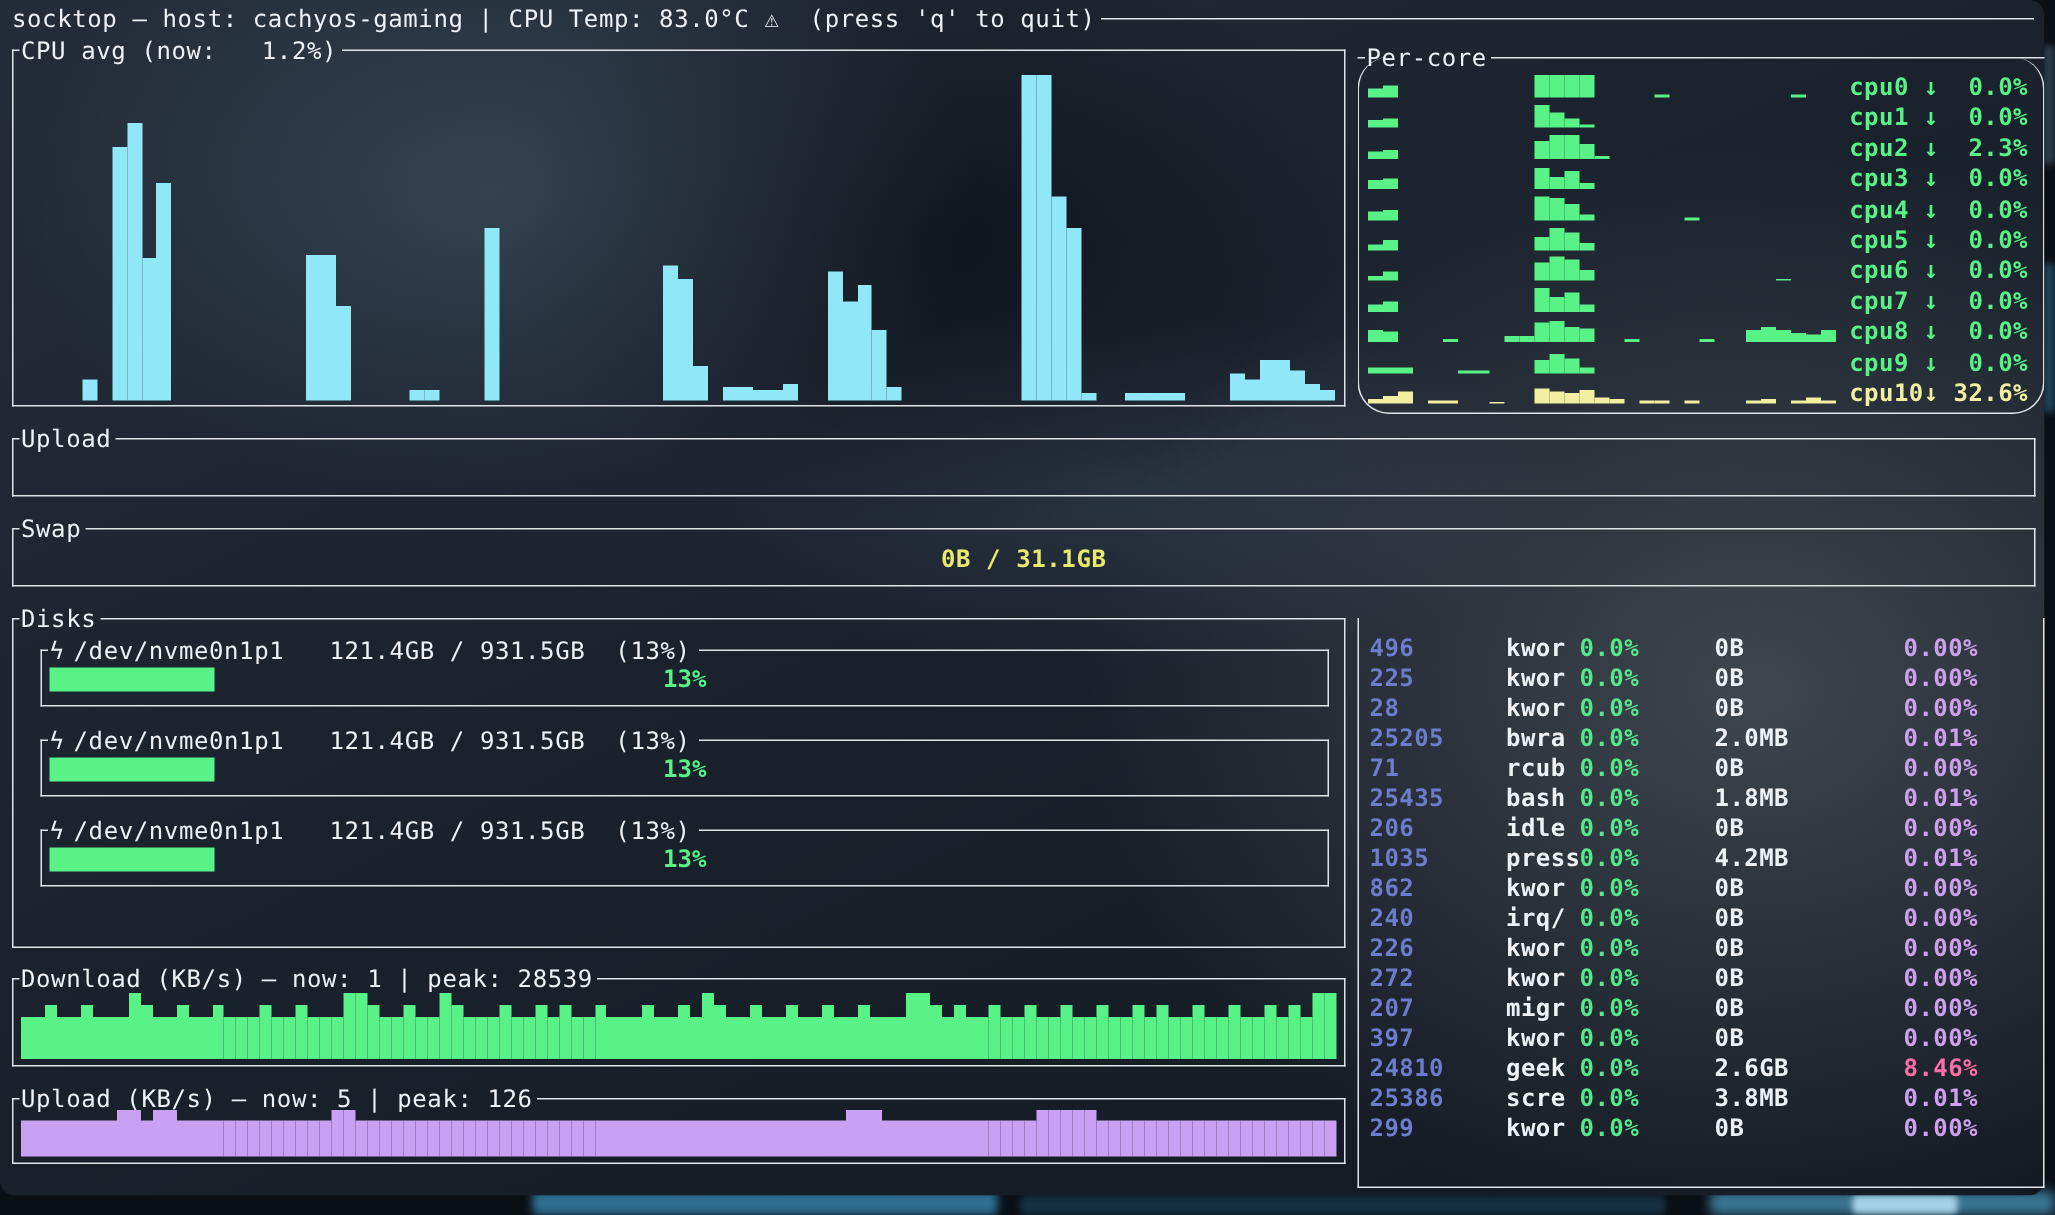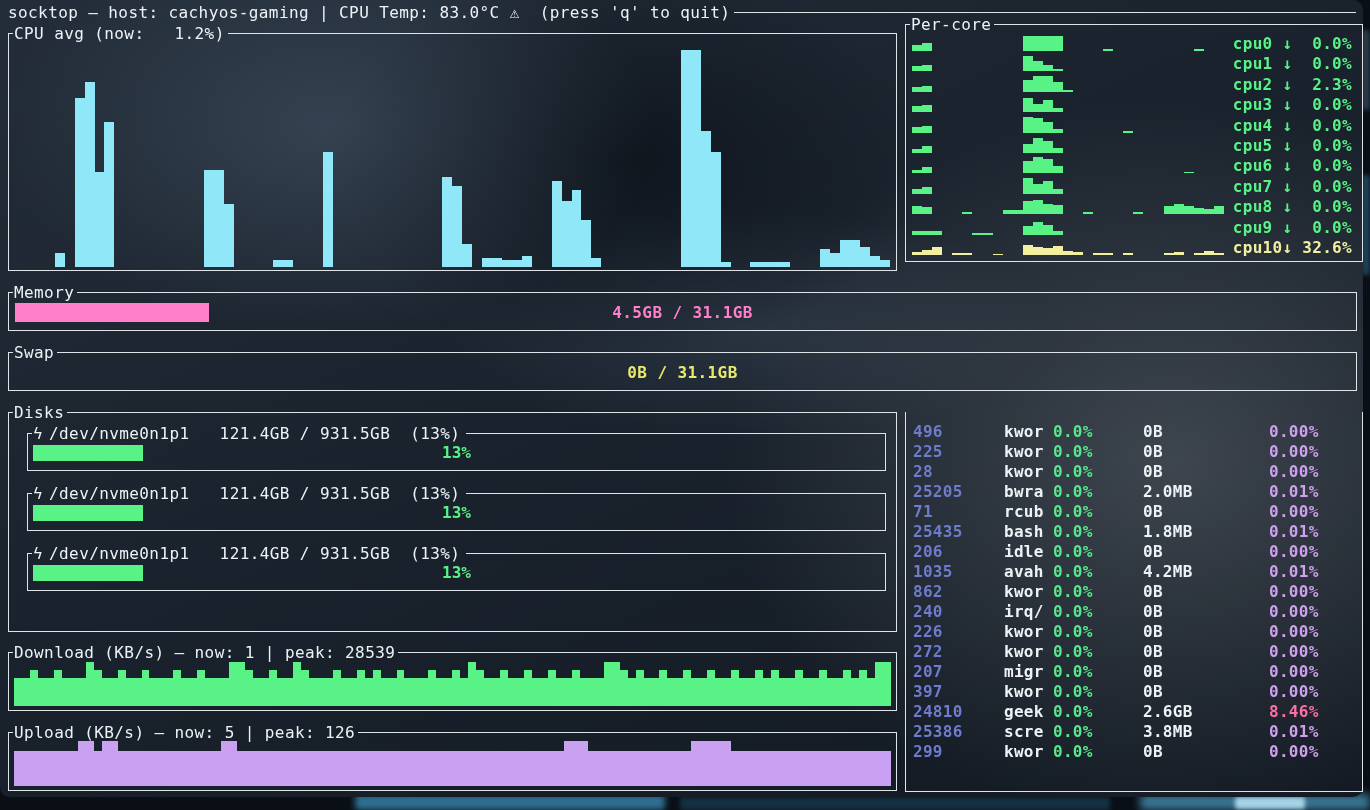--- a/index.html
+++ b/index.html
@@ -38,26 +38,26 @@
 
   .panel { position:absolute; border:1px solid #dfe4e8; border-top:none; }
   .top { position:absolute; top:-10px; left:-1px; right:-1px; height:20px; display:flex; align-items:center; }
   .seg { height:1px; background:#dfe4e8; }
   .seg.s { width:5px; flex:0 0 auto; }
   .seg.e { flex:1 1 0; }
   .ptitle { color:#eef2f6; font-size:16px; letter-spacing:0.4px; white-space:pre; padding:0 3px 0 1px; flex:0 0 auto; }
 
   
   #panel-cpu   { left:8px;   top:33px;  width:889px;  height:238px; }
-  #panel-cores { left:905px; top:24px;  width:458px;  height:238px; }
+  #panel-cores { left:905px; top:38px;  width:458px;  height:238px;border-radius:21px; }
   #panel-mem   { left:8px;   top:292px; width:1349px; height:39px; }
   #panel-swap  { left:8px;   top:352px; width:1349px; height:39px; }
   #panel-disks { left:8px;   top:412px; width:889px;  height:220px; }
   #panel-dl    { left:8px;   top:652px; width:889px;  height:59px; }
-  #panel-ul    { left:8px;   top:732px; width:889px;  height:59px; }
+  #panel-ul    { left:8px;   top:732px; width:889px;  height:44px; }
   #panel-proc  { left:905px; top:412px; width:458px;  height:380px; }
 
   
   #cpu-bars { position:absolute; left:6px; right:6px; top:8px; bottom:3px; display:flex; align-items:flex-end; }
   .vbar { flex:1 1 0; }
 
   
   #percore-list { position:absolute; left:6px; right:4px; top:10px; bottom:4px; display:flex; flex-direction:column; justify-content:space-between; }
   .core-row { height:19px; display:flex; }
   .spark { width:312px; display:flex; align-items:flex-end; padding-bottom:2px; }
@@ -607,26 +607,22 @@
             <div class="sbar" style="height: 2.04px; background: rgb(242, 240, 160);"></div>
           </div>
           <span class="core-label" style="color: rgb(242, 240, 160);">cpu10↓ 32.6%</span>
         </div>
       </div>
   </div>
 
   <div class="panel" id="panel-mem">
     <div class="top">
       <i class="seg s"></i>
-      <span class="ptitle">Memory</span>
+      <span class="ptitle">Upload</span>
       <i class="seg e"></i>
-    </div>
-    <div class="gauge">
-      <div class="gfill" id="mem-fill" style="width: 14.5%; background: rgb(255, 127, 202);"></div>
-      <div class="glabel" id="mem-label" style="color: rgb(255, 127, 202);">4.5GB / 31.1GB</div>
     </div>
   </div>
 
   <div class="panel" id="panel-swap">
     <div class="top">
       <i class="seg s"></i>
       <span class="ptitle">Swap</span>
       <i class="seg e"></i>
     </div>
     <div class="gauge">
@@ -921,21 +917,21 @@
   <div class="panel" id="panel-proc">
     <div id="proc-table">
       <div id="proc-rows">
           <div class="prow"><span class="c-pid">496</span><span class="c-name">kwor</span><span class="c-cpu">0.0%</span><span class="c-mem">0B</span><span class="c-memp">0.00%</span></div>
           <div class="prow"><span class="c-pid">225</span><span class="c-name">kwor</span><span class="c-cpu">0.0%</span><span class="c-mem">0B</span><span class="c-memp">0.00%</span></div>
           <div class="prow"><span class="c-pid">28</span><span class="c-name">kwor</span><span class="c-cpu">0.0%</span><span class="c-mem">0B</span><span class="c-memp">0.00%</span></div>
           <div class="prow"><span class="c-pid">25205</span><span class="c-name">bwra</span><span class="c-cpu">0.0%</span><span class="c-mem">2.0MB</span><span class="c-memp">0.01%</span></div>
           <div class="prow"><span class="c-pid">71</span><span class="c-name">rcub</span><span class="c-cpu">0.0%</span><span class="c-mem">0B</span><span class="c-memp">0.00%</span></div>
           <div class="prow"><span class="c-pid">25435</span><span class="c-name">bash</span><span class="c-cpu">0.0%</span><span class="c-mem">1.8MB</span><span class="c-memp">0.01%</span></div>
           <div class="prow"><span class="c-pid">206</span><span class="c-name">idle</span><span class="c-cpu">0.0%</span><span class="c-mem">0B</span><span class="c-memp">0.00%</span></div>
-          <div class="prow"><span class="c-pid">1035</span><span class="c-name">avah</span><span class="c-cpu">0.0%</span><span class="c-mem">4.2MB</span><span class="c-memp">0.01%</span></div>
+          <div class="prow"><span class="c-pid">1035</span><span class="c-name">press</span><span class="c-cpu">0.0%</span><span class="c-mem">4.2MB</span><span class="c-memp">0.01%</span></div>
           <div class="prow"><span class="c-pid">862</span><span class="c-name">kwor</span><span class="c-cpu">0.0%</span><span class="c-mem">0B</span><span class="c-memp">0.00%</span></div>
           <div class="prow"><span class="c-pid">240</span><span class="c-name">irq/</span><span class="c-cpu">0.0%</span><span class="c-mem">0B</span><span class="c-memp">0.00%</span></div>
           <div class="prow"><span class="c-pid">226</span><span class="c-name">kwor</span><span class="c-cpu">0.0%</span><span class="c-mem">0B</span><span class="c-memp">0.00%</span></div>
           <div class="prow"><span class="c-pid">272</span><span class="c-name">kwor</span><span class="c-cpu">0.0%</span><span class="c-mem">0B</span><span class="c-memp">0.00%</span></div>
           <div class="prow"><span class="c-pid">207</span><span class="c-name">migr</span><span class="c-cpu">0.0%</span><span class="c-mem">0B</span><span class="c-memp">0.00%</span></div>
           <div class="prow"><span class="c-pid">397</span><span class="c-name">kwor</span><span class="c-cpu">0.0%</span><span class="c-mem">0B</span><span class="c-memp">0.00%</span></div>
           <div class="prow"><span class="c-pid">24810</span><span class="c-name">geek</span><span class="c-cpu">0.0%</span><span class="c-mem">2.6GB</span><span class="c-memp hi">8.46%</span></div>
           <div class="prow"><span class="c-pid">25386</span><span class="c-name">scre</span><span class="c-cpu">0.0%</span><span class="c-mem">3.8MB</span><span class="c-memp">0.01%</span></div>
           <div class="prow"><span class="c-pid">299</span><span class="c-name">kwor</span><span class="c-cpu">0.0%</span><span class="c-mem">0B</span><span class="c-memp">0.00%</span></div>
         </div>

